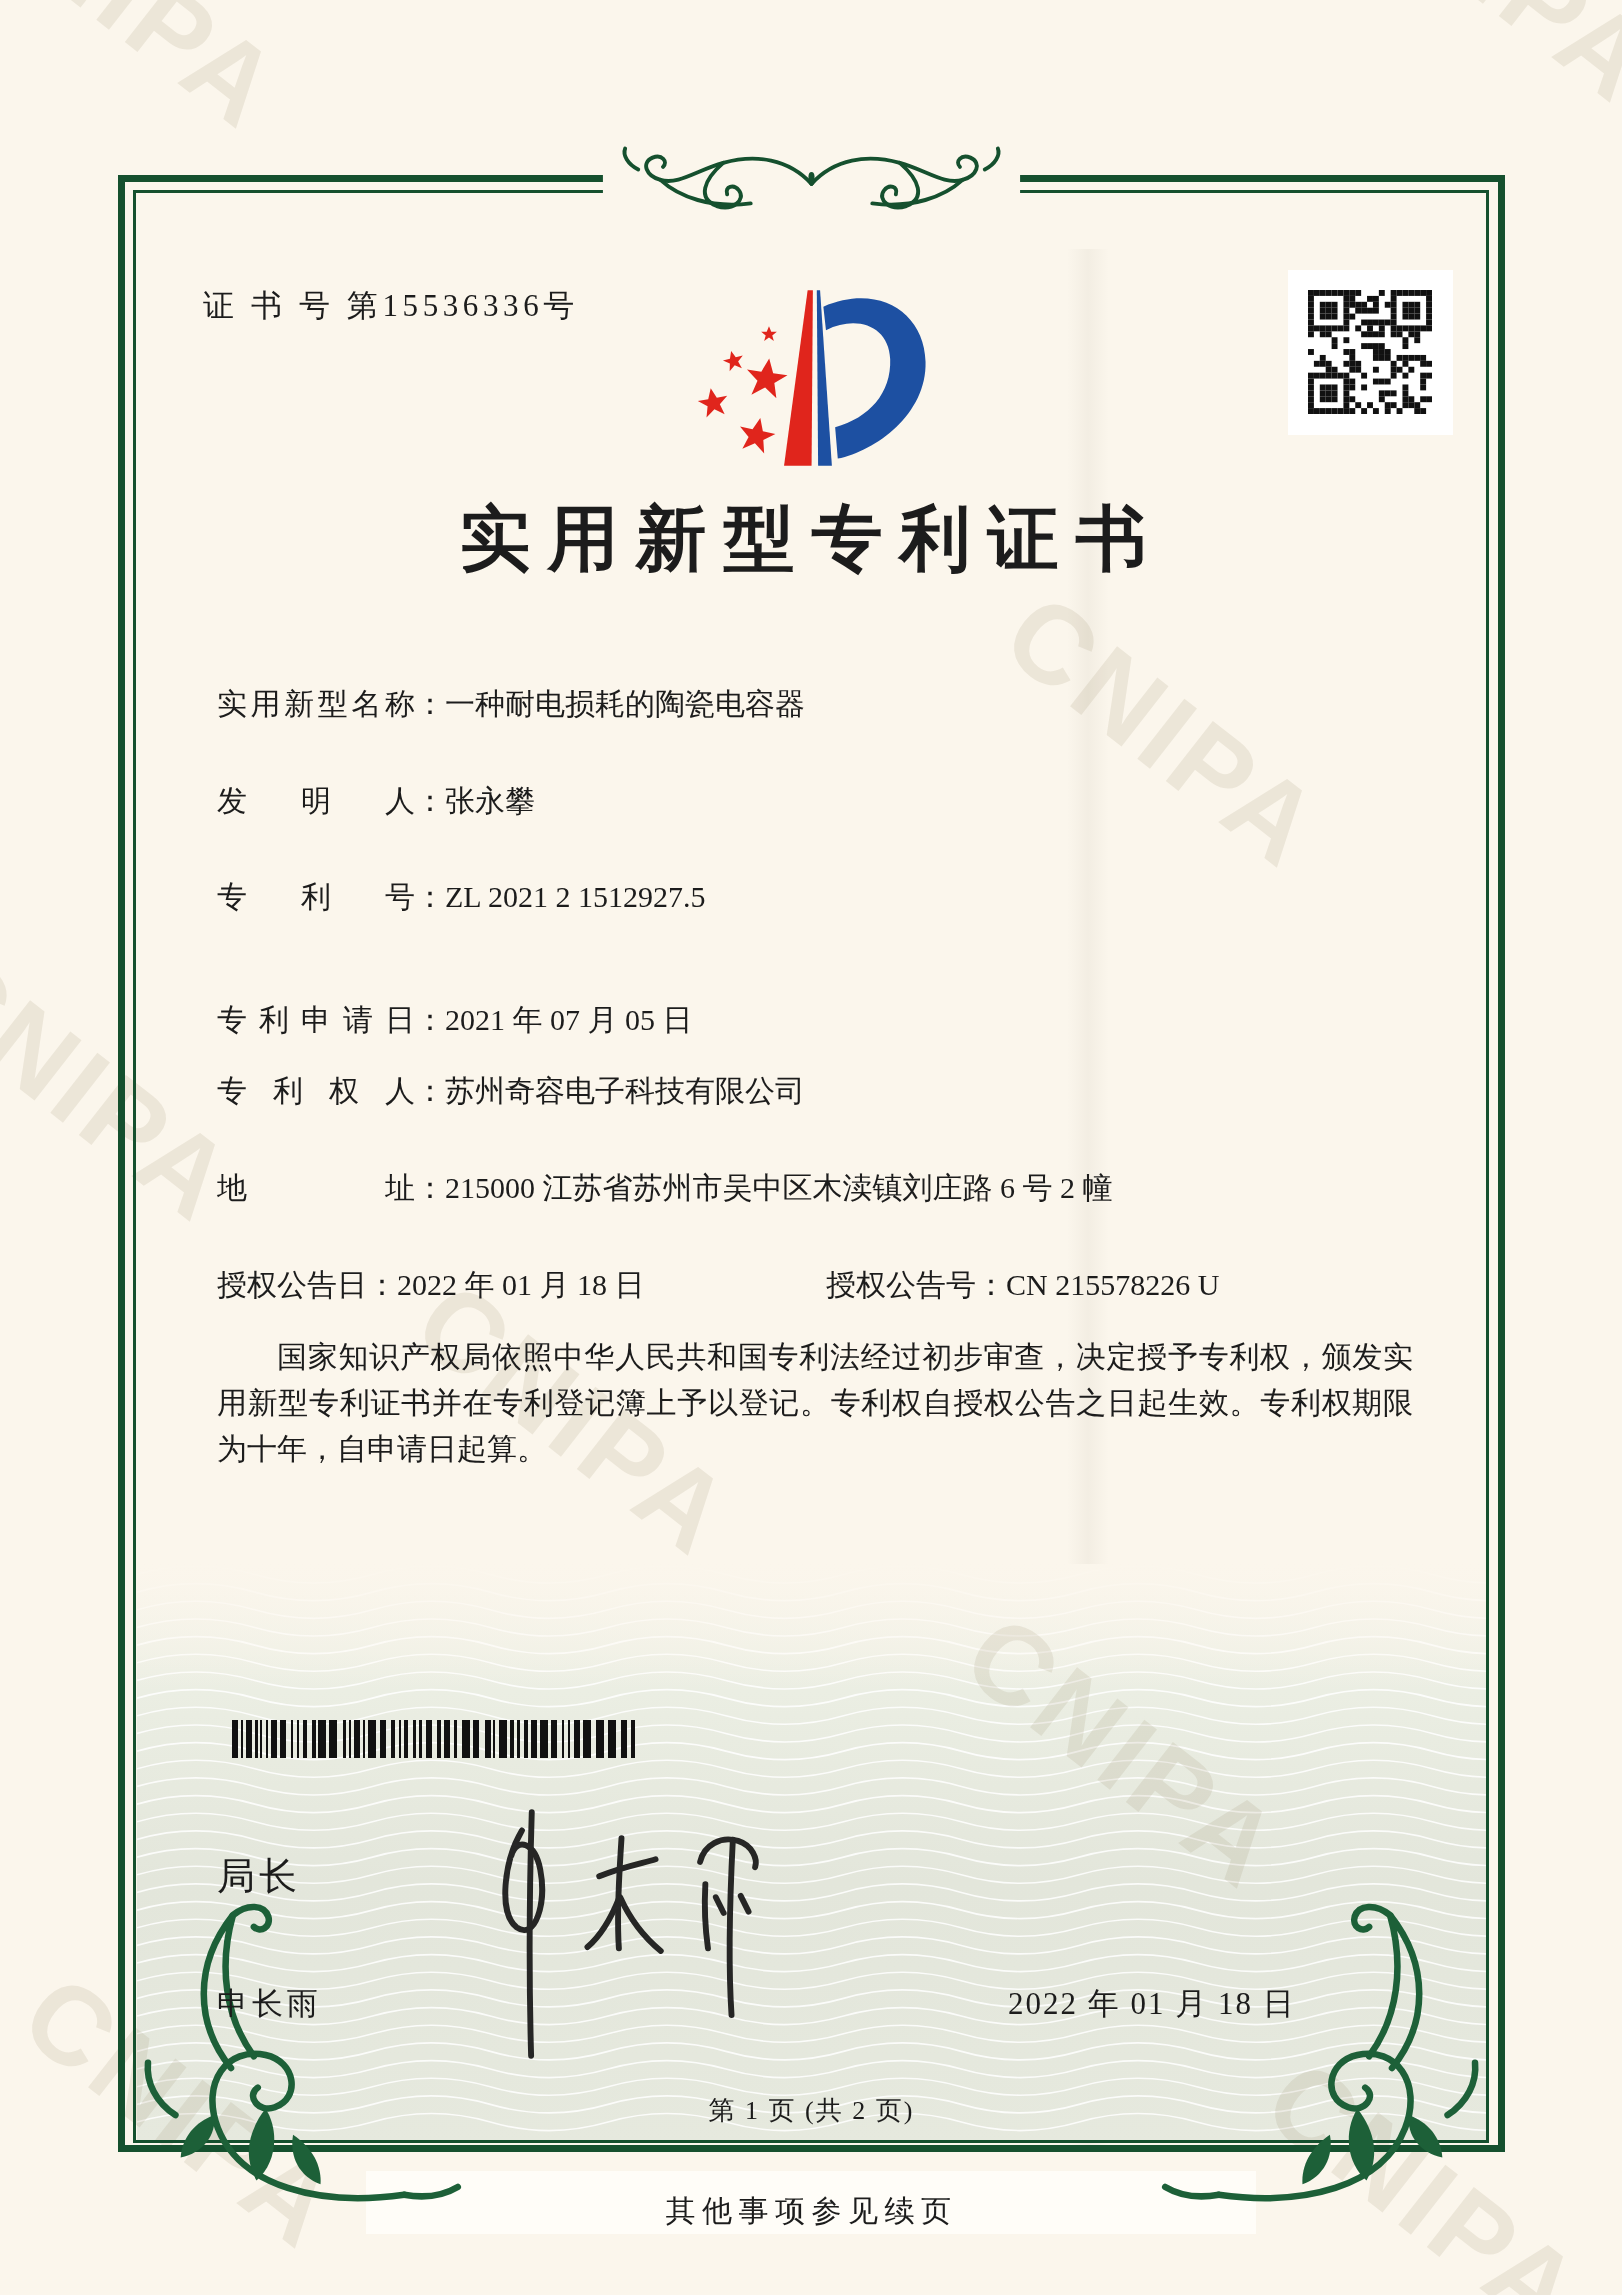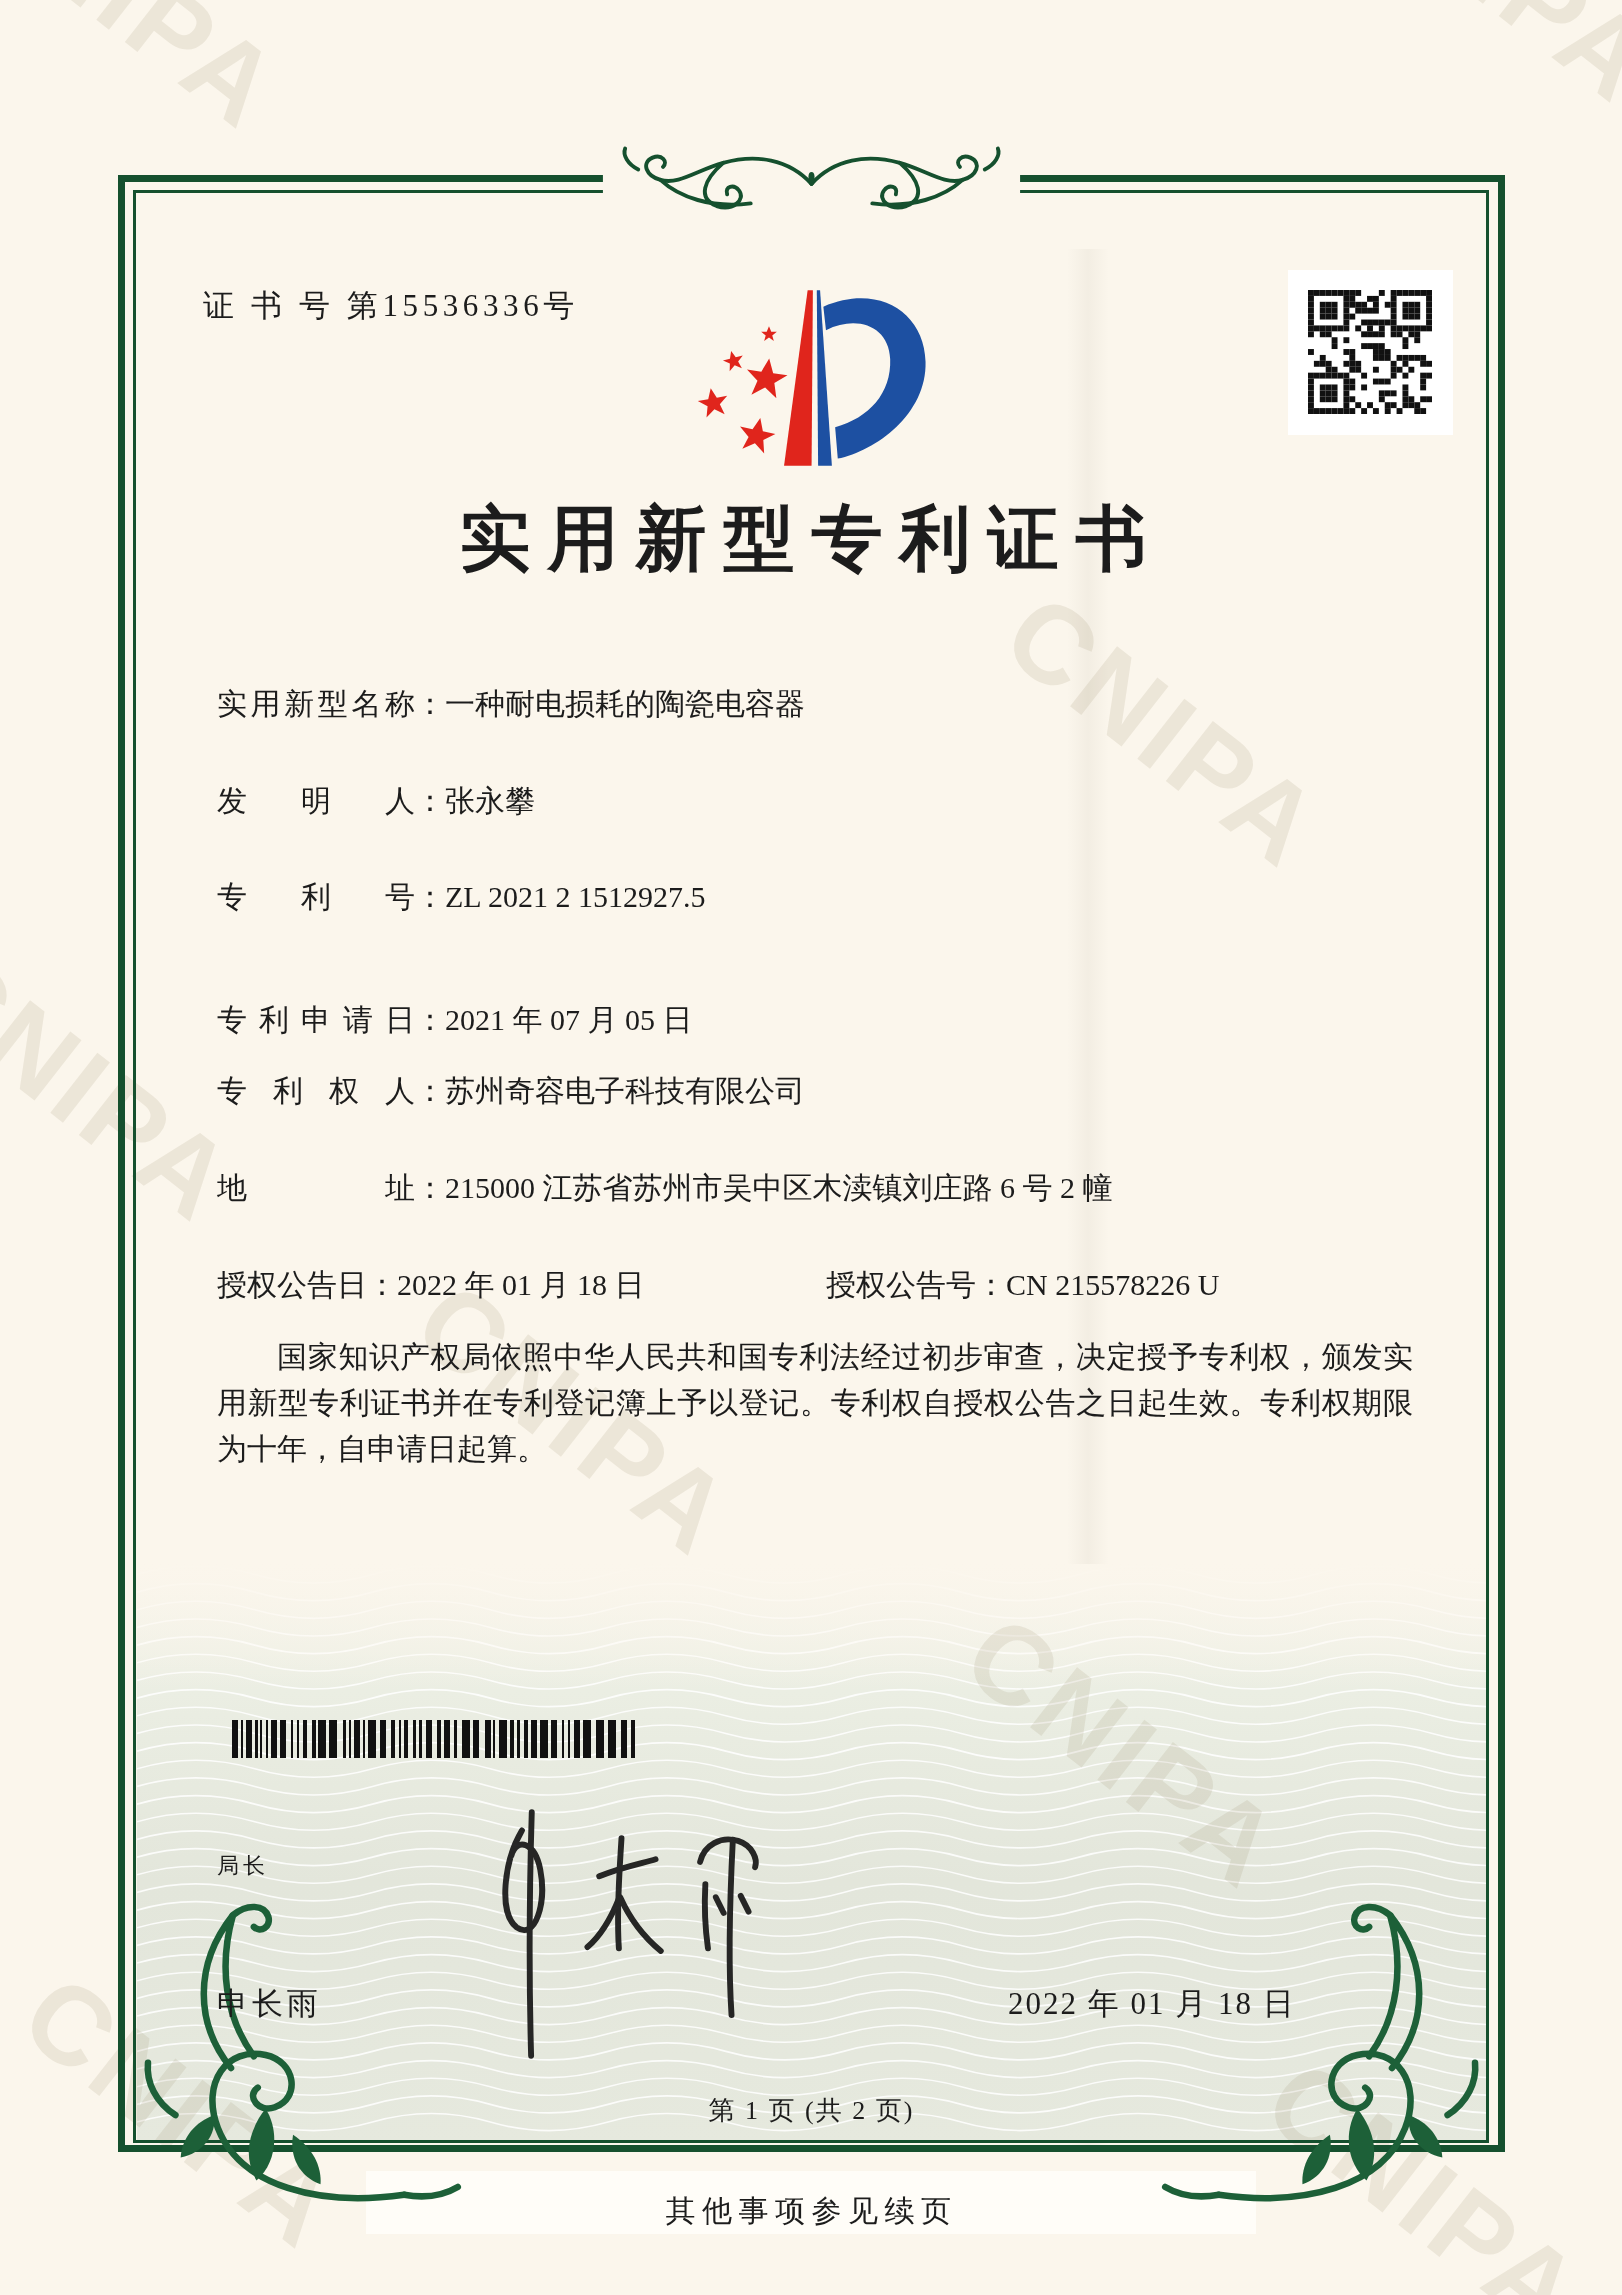--- a/index.html
+++ b/index.html
@@ -72,21 +72,21 @@
   
   .body-text{
     position:absolute;z-index:5;left:217px;top:1334px;width:1196px;
     font-size:30px;line-height:46px;text-align:justify;
   }
   .body-text p{margin:0;text-indent:2em;}
   
   #barcode{position:absolute;z-index:5;left:232px;top:1720px;width:414px;height:38px;}
   #barcode i{position:absolute;top:0;bottom:0;background:#111;}
   
-  .signer-title{position:absolute;z-index:5;left:217px;top:1851px;font-size:22px;letter-spacing:3.9px;}
+  .signer-title{position:absolute;z-index:5;left:217px;top:1851px;font-size:38px;letter-spacing:3.9px;}
   .signer-name{position:absolute;z-index:5;left:217px;top:1983px;font-size:31px;letter-spacing:3.9px;}
   .signature{position:absolute;z-index:5;left:425px;top:1799px;}
   .issue-date{position:absolute;z-index:5;left:1008px;top:1983px;font-size:31px;letter-spacing:2px;}
   
   .page-info{position:absolute;z-index:5;left:0;right:0;top:2093px;text-align:center;font-size:26px;letter-spacing:2px;}
   .footer-strip{position:absolute;z-index:3;left:366px;top:2171px;width:890px;height:63px;background:#fffdf8;}
   .footer-note{position:absolute;z-index:5;left:0;right:0;top:2191px;text-align:center;font-size:30px;letter-spacing:6.5px;}
 </style>
 </head>
 <body>

